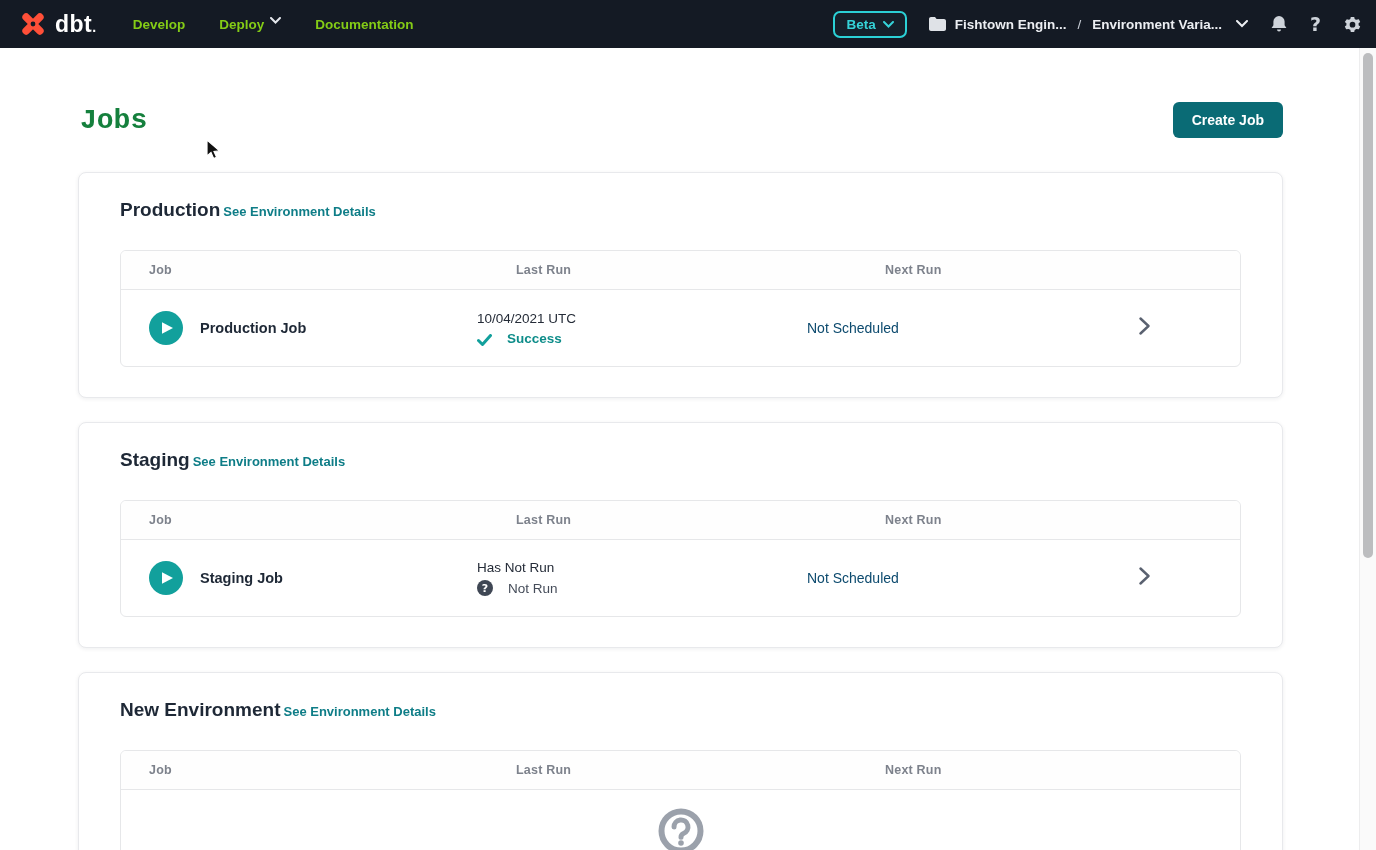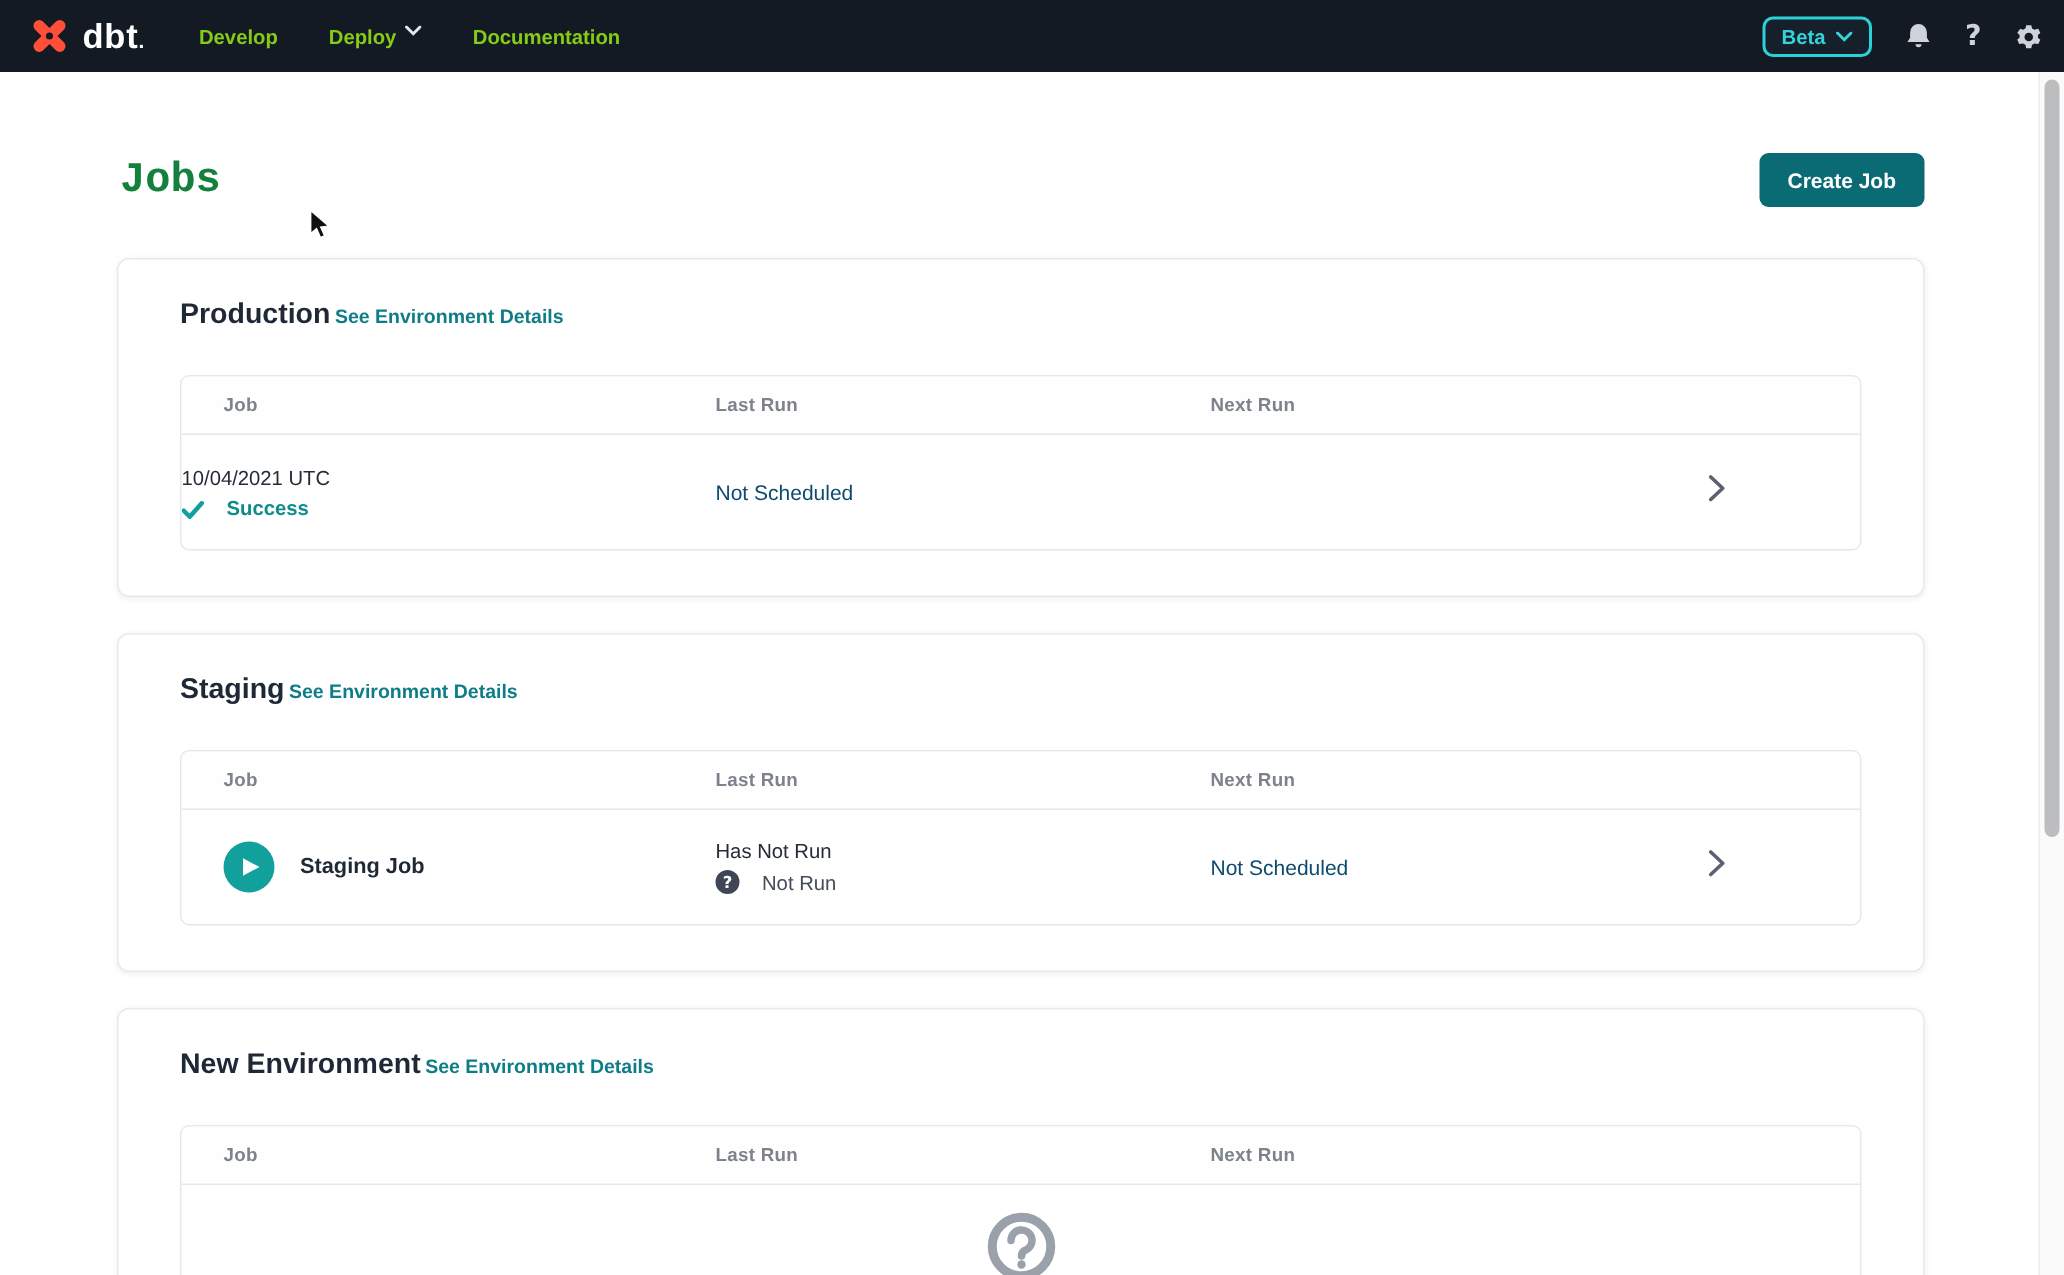--- a/index.html
+++ b/index.html
@@ -36,21 +36,21 @@
     font-family:"Liberation Sans", sans-serif; }
 
   .card { width:1205px; margin:0 0 24px 78px; background:#fff; border:1px solid #e8e9ec;
     border-radius:8px; box-shadow:0 1px 4px rgba(20,26,36,0.07); padding:24px 41px 30px 41px; }
   .card-head { display:flex; align-items:baseline; gap:3px; margin-bottom:29px; padding-top:2px; }
   .env-title { font-size:19px; font-weight:bold; color:#1e2836; }
   .env-link { font-size:13px; font-weight:bold; color:#0e7d87; text-decoration:none; cursor:pointer; }
 
   .jobs-table { border:1px solid #e6e7e9; border-radius:6px; overflow:hidden; background:#fff; }
   .t-head { display:grid; grid-template-columns:356px 330px 1fr; height:39px;
-    align-items:center; border-bottom:1px solid #e6e7e9; background:#fefefe; }
+    align-items:center; border-bottom:1px solid #e6e7e9; background:#fefefe;gap:39px; }
   .t-head span { font-size:12.5px; font-weight:bold; color:#7d828c; letter-spacing:.2px; }
   .t-head span:first-child { padding-left:28px; }
   .t-row { position:relative; display:grid; grid-template-columns:356px 330px 1fr;
     min-height:76px; align-items:center; cursor:pointer; }
   .cell-job { display:flex; align-items:center; gap:17px; padding-left:28px; }
   .play-btn { width:34px; height:34px; border-radius:50%; background:#12a09c; border:none;
     display:flex; align-items:center; justify-content:center; cursor:pointer; flex:0 0 34px; }
   .job-name { font-size:14.5px; font-weight:bold; color:#1e2836; }
   .cell-lastrun .lr-date { font-size:13.5px; color:#252c38; margin-bottom:5px; }
   .lr-status { display:flex; align-items:flex-end; gap:15px; font-size:13.5px; }
@@ -107,20 +107,35 @@
   </nav>
   <div class="topbar-right">
     <button class="beta-btn">
       <span>Beta</span>
       <span style="display:flex;">
         <svg width="11" height="7" viewBox="0 0 11 7">
             <path d="M1 1l4.5 4.5L10 1" fill="none" stroke="#35d3d8" stroke-width="2" stroke-linecap="round"></path>
           </svg>
       </span>
     </button>
+    <div class="proj-switcher">
+      <span style="display:flex;">
+        <svg width="17" height="14" viewBox="0 0 17 14">
+            <path d="M0 2c0-1.1.9-2 2-2h4l1.6 2H15c1.1 0 2 .9 2 2v8c0 1.1-.9 2-2 2H2c-1.1 0-2-.9-2-2V2z" fill="#dfe2e7"></path>
+          </svg>
+      </span>
+      <span class="crumb">Fishtown Engin...</span>
+      <span class="crumb-sep">/</span>
+      <span class="crumb">Environment Varia...</span>
+      <span style="display:flex; margin-left:5px;">
+        <svg width="12" height="8" viewBox="0 0 12 8">
+            <path d="M1 1l5 5 5-5" fill="none" stroke="#eceef2" stroke-width="2" stroke-linecap="round"></path>
+          </svg>
+      </span>
+    </div>
     <button class="icon-btn">
       <svg width="18" height="19" viewBox="0 0 18 19">
         <path d="M9 1a5.6 5.6 0 0 0-5.6 5.6v3.6L1.6 13h14.8l-1.8-2.8V6.6A5.6 5.6 0 0 0 9 1z" fill="#ced3da"></path>
         <path d="M7 14.5a2 2 0 0 0 4 0z" fill="#ced3da"></path>
       </svg>
     </button>
     <button class="icon-btn">
       <span class="help-glyph">?</span>
     </button>
     <button class="icon-btn">
@@ -144,20 +159,28 @@
       <h2 class="env-title">Production</h2>
       <a class="env-link">See Environment Details</a>
     </div>
     <div class="jobs-table">
       <div class="t-head">
         <span>Job</span>
         <span>Last Run</span>
         <span>Next Run</span>
       </div>
       <div class="t-row">
+        <div class="cell-job">
+          <button class="play-btn">
+            <svg width="13" height="14" viewBox="0 0 13 14" style="margin-left:2px;">
+                <path d="M1 1.2v11.6L12 7z" fill="#fff"></path>
+              </svg>
+          </button>
+          <span class="job-name">Production Job</span>
+        </div>
         <div class="cell-lastrun">
           <div class="lr-date">10/04/2021 UTC</div>
           <div class="lr-status status-success">
             <span style="display:flex;">
               <svg width="15" height="12" viewBox="0 0 15 12">
                   <path d="M1.5 6.5l4 4L13.5 1.5" fill="none" stroke="#12a09c" stroke-width="3" stroke-linecap="round" stroke-linejoin="round"></path>
                 </svg>
             </span>
             <span>Success</span>
           </div>

